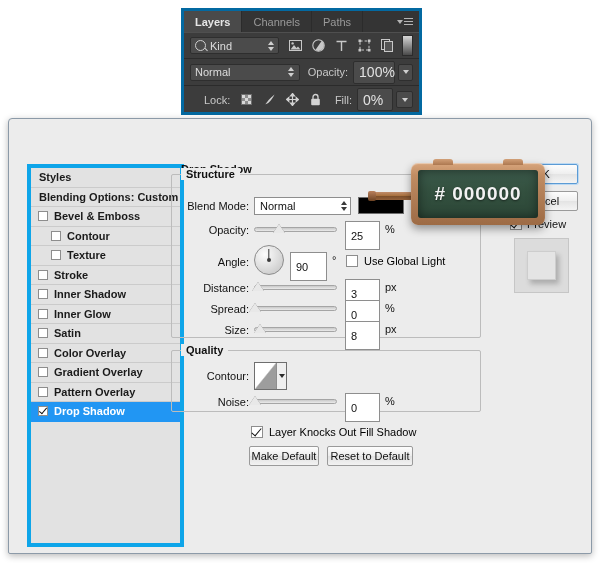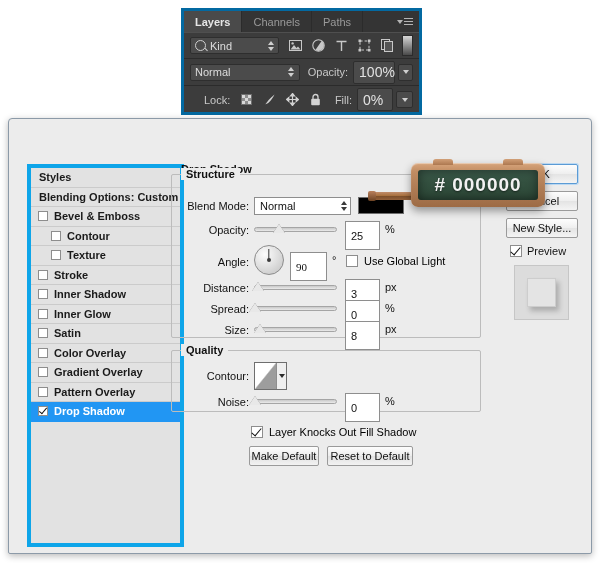--- a/index.html
+++ b/index.html
@@ -215,21 +215,21 @@
   #chalk-connector{
     position:absolute;left:372px;top:192px;width:62px;height:8px;
     background:linear-gradient(to bottom,#c08c6b 0%,#a9713f 45%,#7d4f2b 55%,#93603a 100%);
     border-radius:1px;z-index:28;
   }
   #chalk-connector::before{
     content:"";position:absolute;left:-4px;top:-1px;width:8px;height:10px;border-radius:2px;
     background:linear-gradient(to bottom,#b9805d,#6d4323);
   }
   #chalkboard{
-    position:absolute;left:411px;top:163px;width:134px;height:44px;z-index:30;
+    position:absolute;left:411px;top:163px;width:134px;height:62px;z-index:30;
     border-radius:7px;
     background:linear-gradient(to bottom,#d8a57c 0%,#c08c62 20%,#b07d55 55%,#9d6b45 100%);
     box-shadow:0 4px 9px rgba(0,0,0,.38), inset 0 1px 1px rgba(255,255,255,.45);
     padding:7px;box-sizing:border-box;
   }
   #chalkboard::before,#chalkboard::after{
     content:"";position:absolute;top:-4px;width:20px;height:6px;border-radius:3px 3px 0 0;
     background:linear-gradient(to bottom,#d2a078,#ad7850);
   }
   #chalkboard::before{left:22px;}
@@ -441,21 +441,21 @@
             <div class="thumb" style="left:19px;"></div>
         </div>
         <div class="num-box" style="position:absolute;left:173px;top:46px;width:35px;">25</div>
         <div class="unit" style="position:absolute;left:213px;top:48px;">%</div>
 
         <div class="lbl-r" style="left:0;top:78px;width:77px;">Angle:</div>
         <div class="dial" style="position:absolute;left:82px;top:70px;">
           <div class="needle"></div>
             <div class="hub"></div>
         </div>
-        <div class="num-box" style="position:absolute;left:118px;top:77px;width:37px;font-family:Liberation Serif, serif;">90</div>
+        <div class="num-box" style="position:absolute;left:118px;top:77px;width:37px;">90</div>
         <div class="unit" style="position:absolute;left:160px;top:79px;">°</div>
         <div class="row" style="left:174px;top:77px;gap:6px;">
           <span class="chk-lg"></span>
           <span>Use Global Light</span>
         </div>
 
         <div class="lbl-r" style="left:0;top:104px;width:77px;">Distance:</div>
         <div class="slider" style="position:absolute;left:82px;top:107px;width:83px;">
           <div class="track"></div>
             <div class="thumb" style="left:-2px;"></div>
@@ -504,21 +504,20 @@
         <span class="chk-lg on"></span>
         <span>Layer Knocks Out Fill Shadow</span>
       </div>
       <div class="btn" style="position:absolute;left:78px;top:282px;width:70px;">Make Default</div>
       <div class="btn" style="position:absolute;left:156px;top:282px;width:86px;">Reset to Default</div>
     </div>
 
     <div id="right-panel">
       <div class="rbtn primary">OK</div>
       <div class="rbtn">Cancel</div>
-      <div class="rbtn">New Style...</div>
       <div class="preview-row">
         <span class="chk-lg on"></span>
         <span>Preview</span>
       </div>
       <div id="preview-thumb">
         <div class="sq"></div>
       </div>
     </div>
 
   </div>

